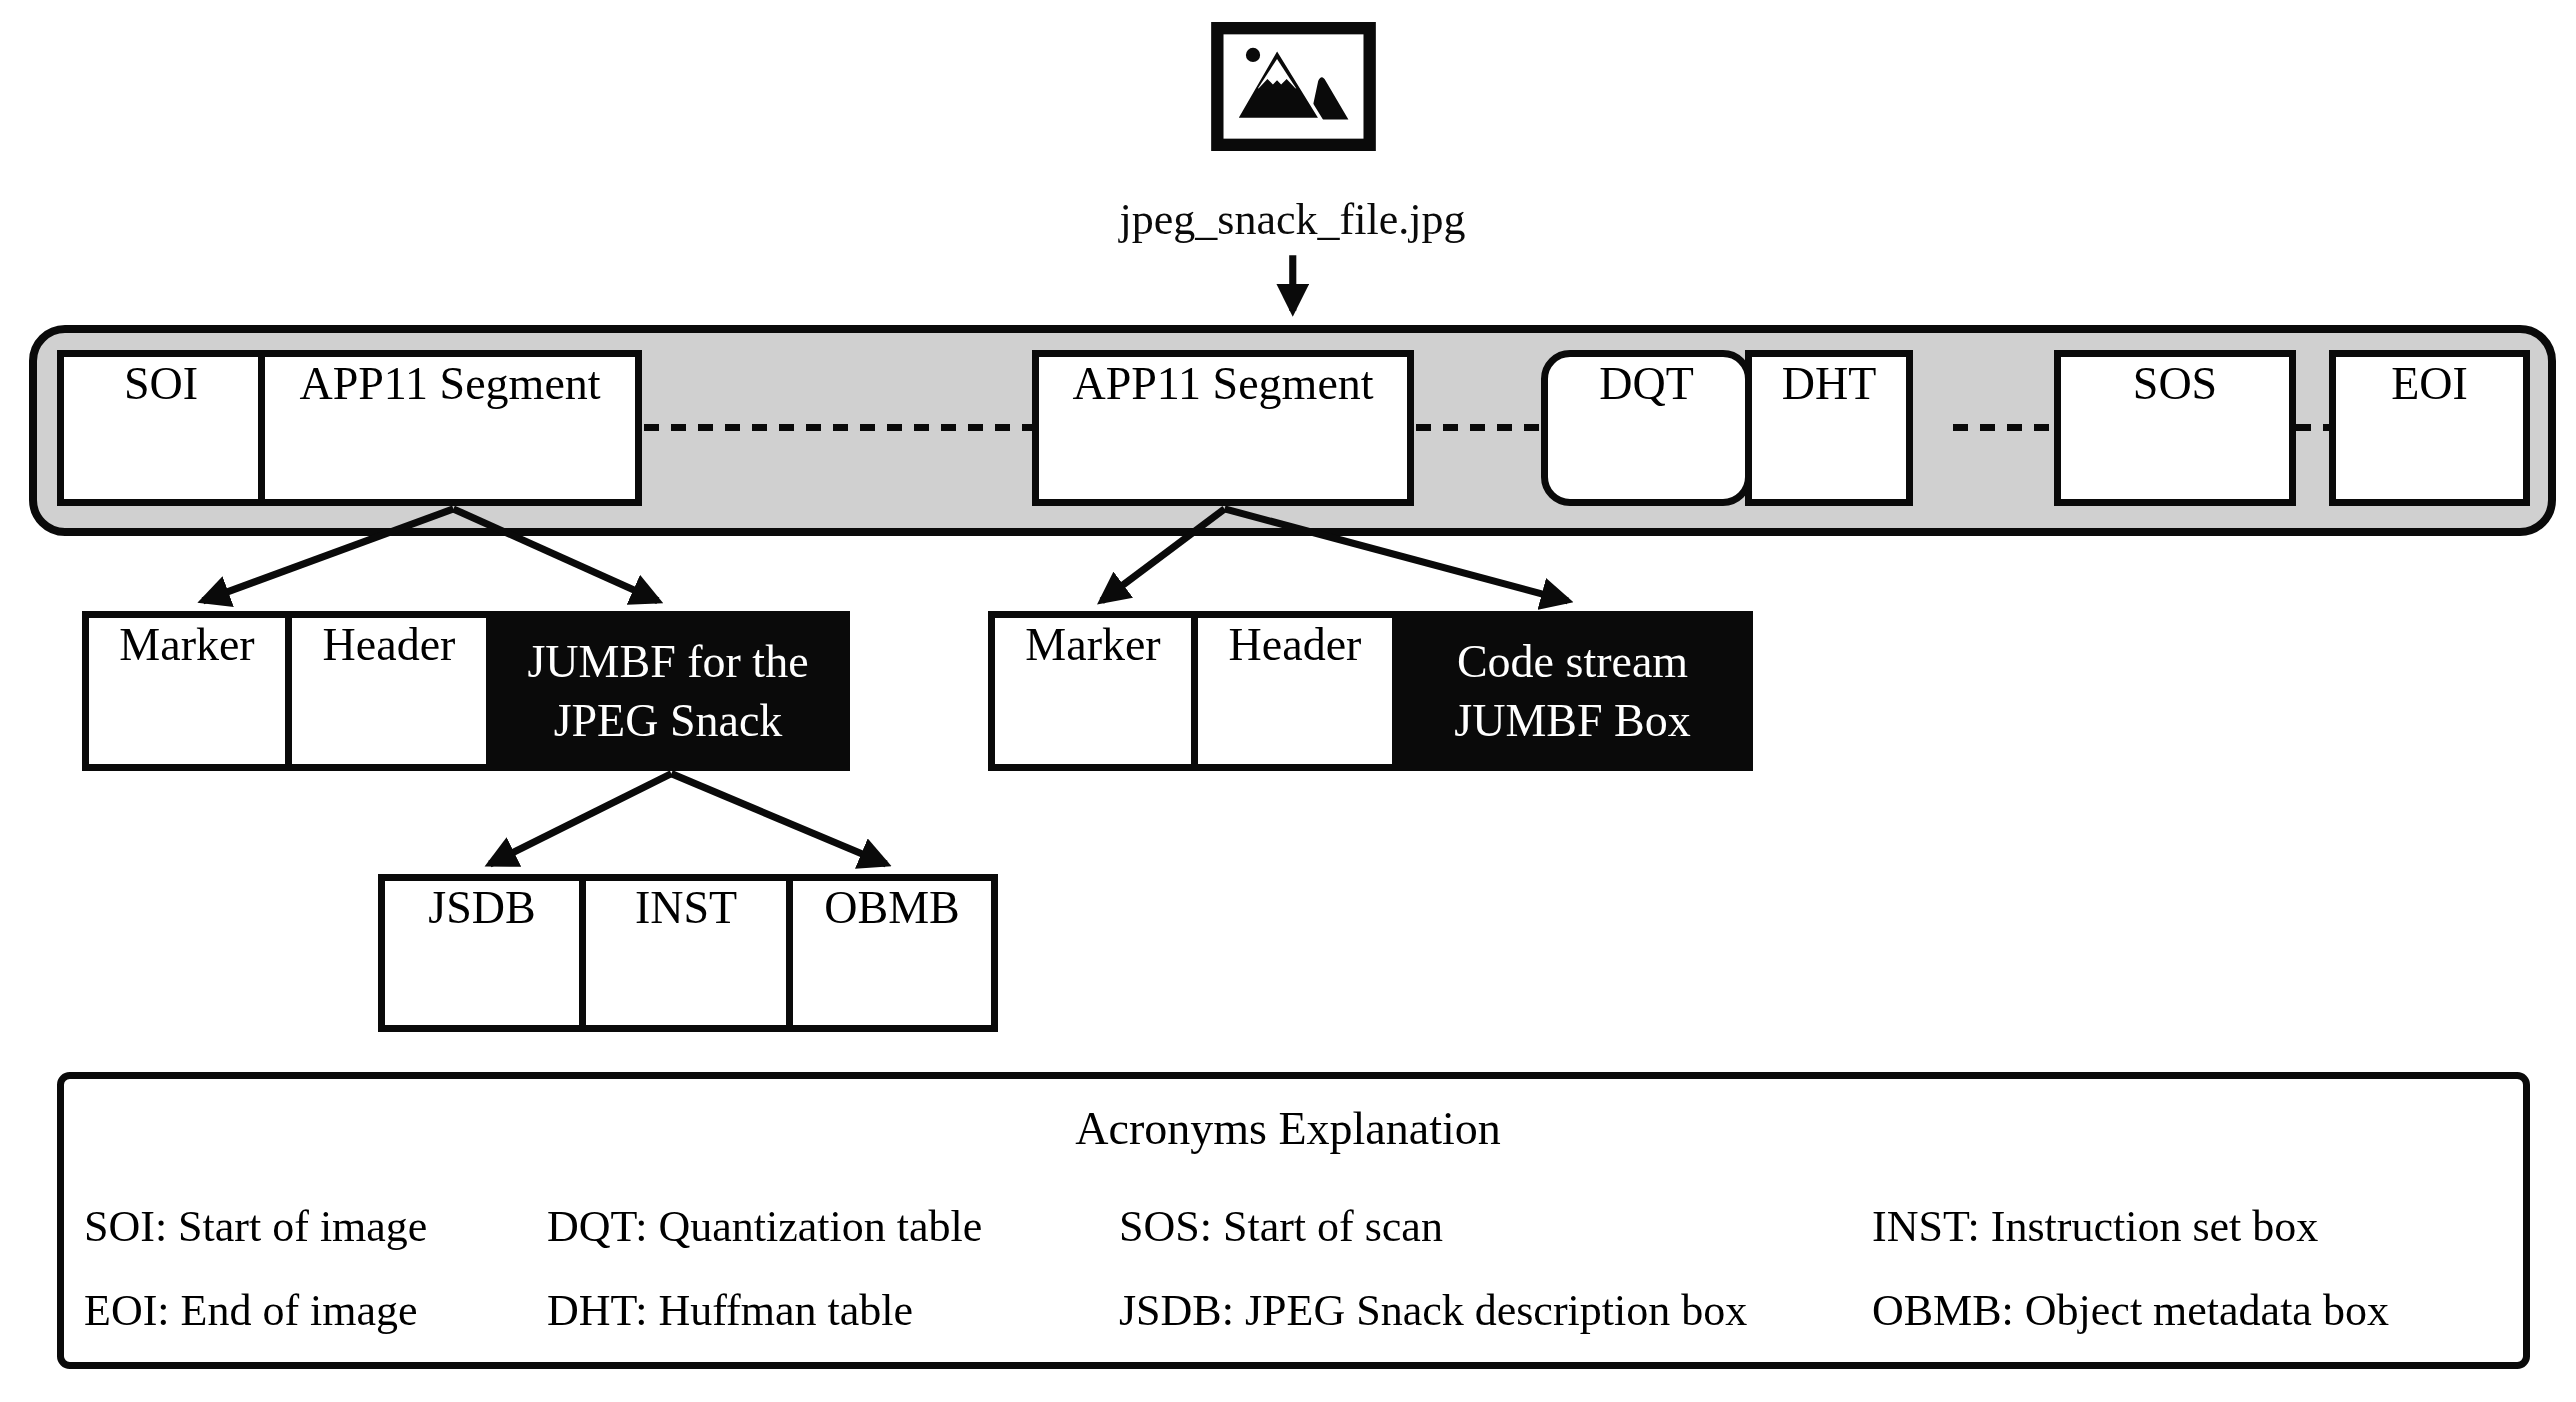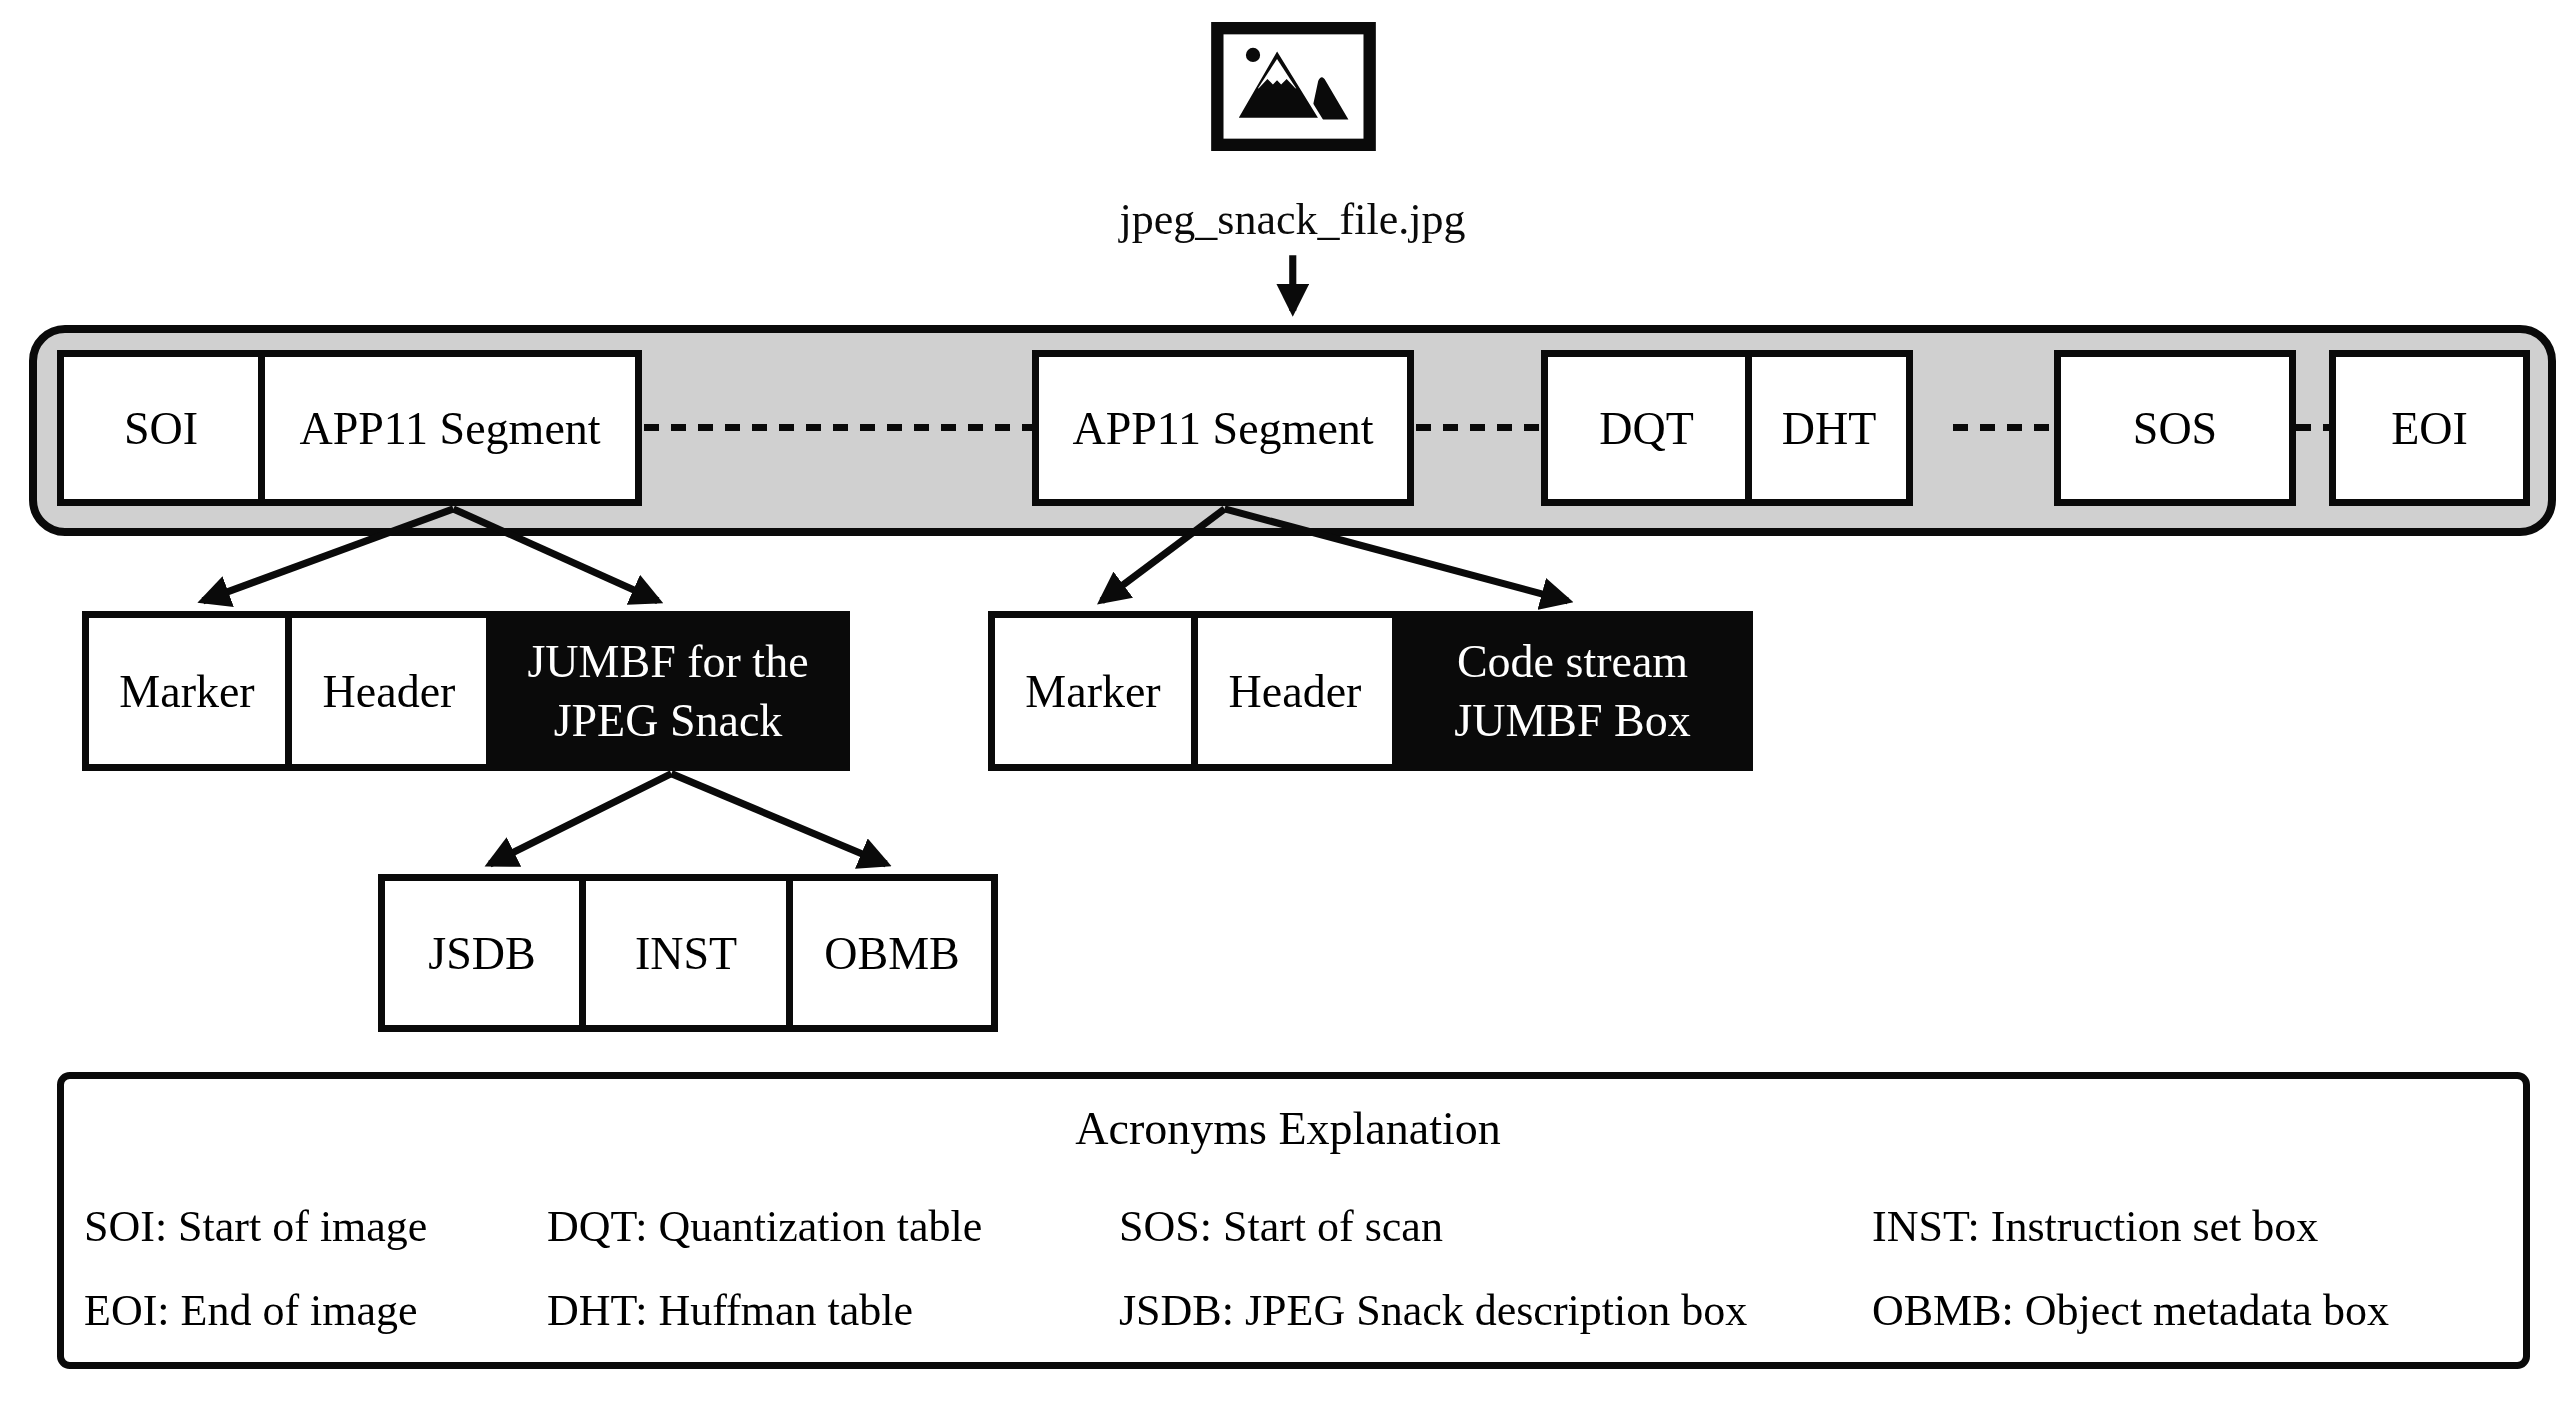--- a/index.html
+++ b/index.html
@@ -22,21 +22,21 @@
     box-sizing:border-box;
     background:#d0d0d0;
     border:8px solid #0a0a0a;
     border-radius:36px;
   }
   .seg{
     position:absolute;top:350px;height:156px;
     box-sizing:border-box;
     background:#ffffff;
     border:7.1px solid #0a0a0a;
-    display:flex;align-items:center;justify-content:center;
+    display:flex;justify-content:center;
     font-size:46px;
     z-index:2;
   }
   .row2{top:611px;height:160px;}
   .row3{top:874px;height:158px;}
   .blackbox{
     background:#0a0a0a;color:#ffffff;
     flex-direction:column;
     line-height:59px;
     text-align:center;
@@ -90,21 +90,21 @@
 
   <div class="seg" style="left:57px;width:208px;">
       <span>SOI</span>
     </div>
   <div class="seg" style="left:258px;width:384px;">
       <span>APP11 Segment</span>
     </div>
   <div class="seg" style="left:1032px;width:382px;">
       <span>APP11 Segment</span>
     </div>
-  <div class="seg" style="left:1541px;width:211px;">
+  <div class="seg" style="left:1541px;width:211px;border-radius:29px;">
       <span>DQT</span>
     </div>
   <div class="seg" style="left:1745px;width:168px;">
       <span>DHT</span>
     </div>
   <div class="seg" style="left:2054px;width:242px;">
       <span>SOS</span>
     </div>
   <div class="seg" style="left:2329px;width:201px;">
       <span>EOI</span>

